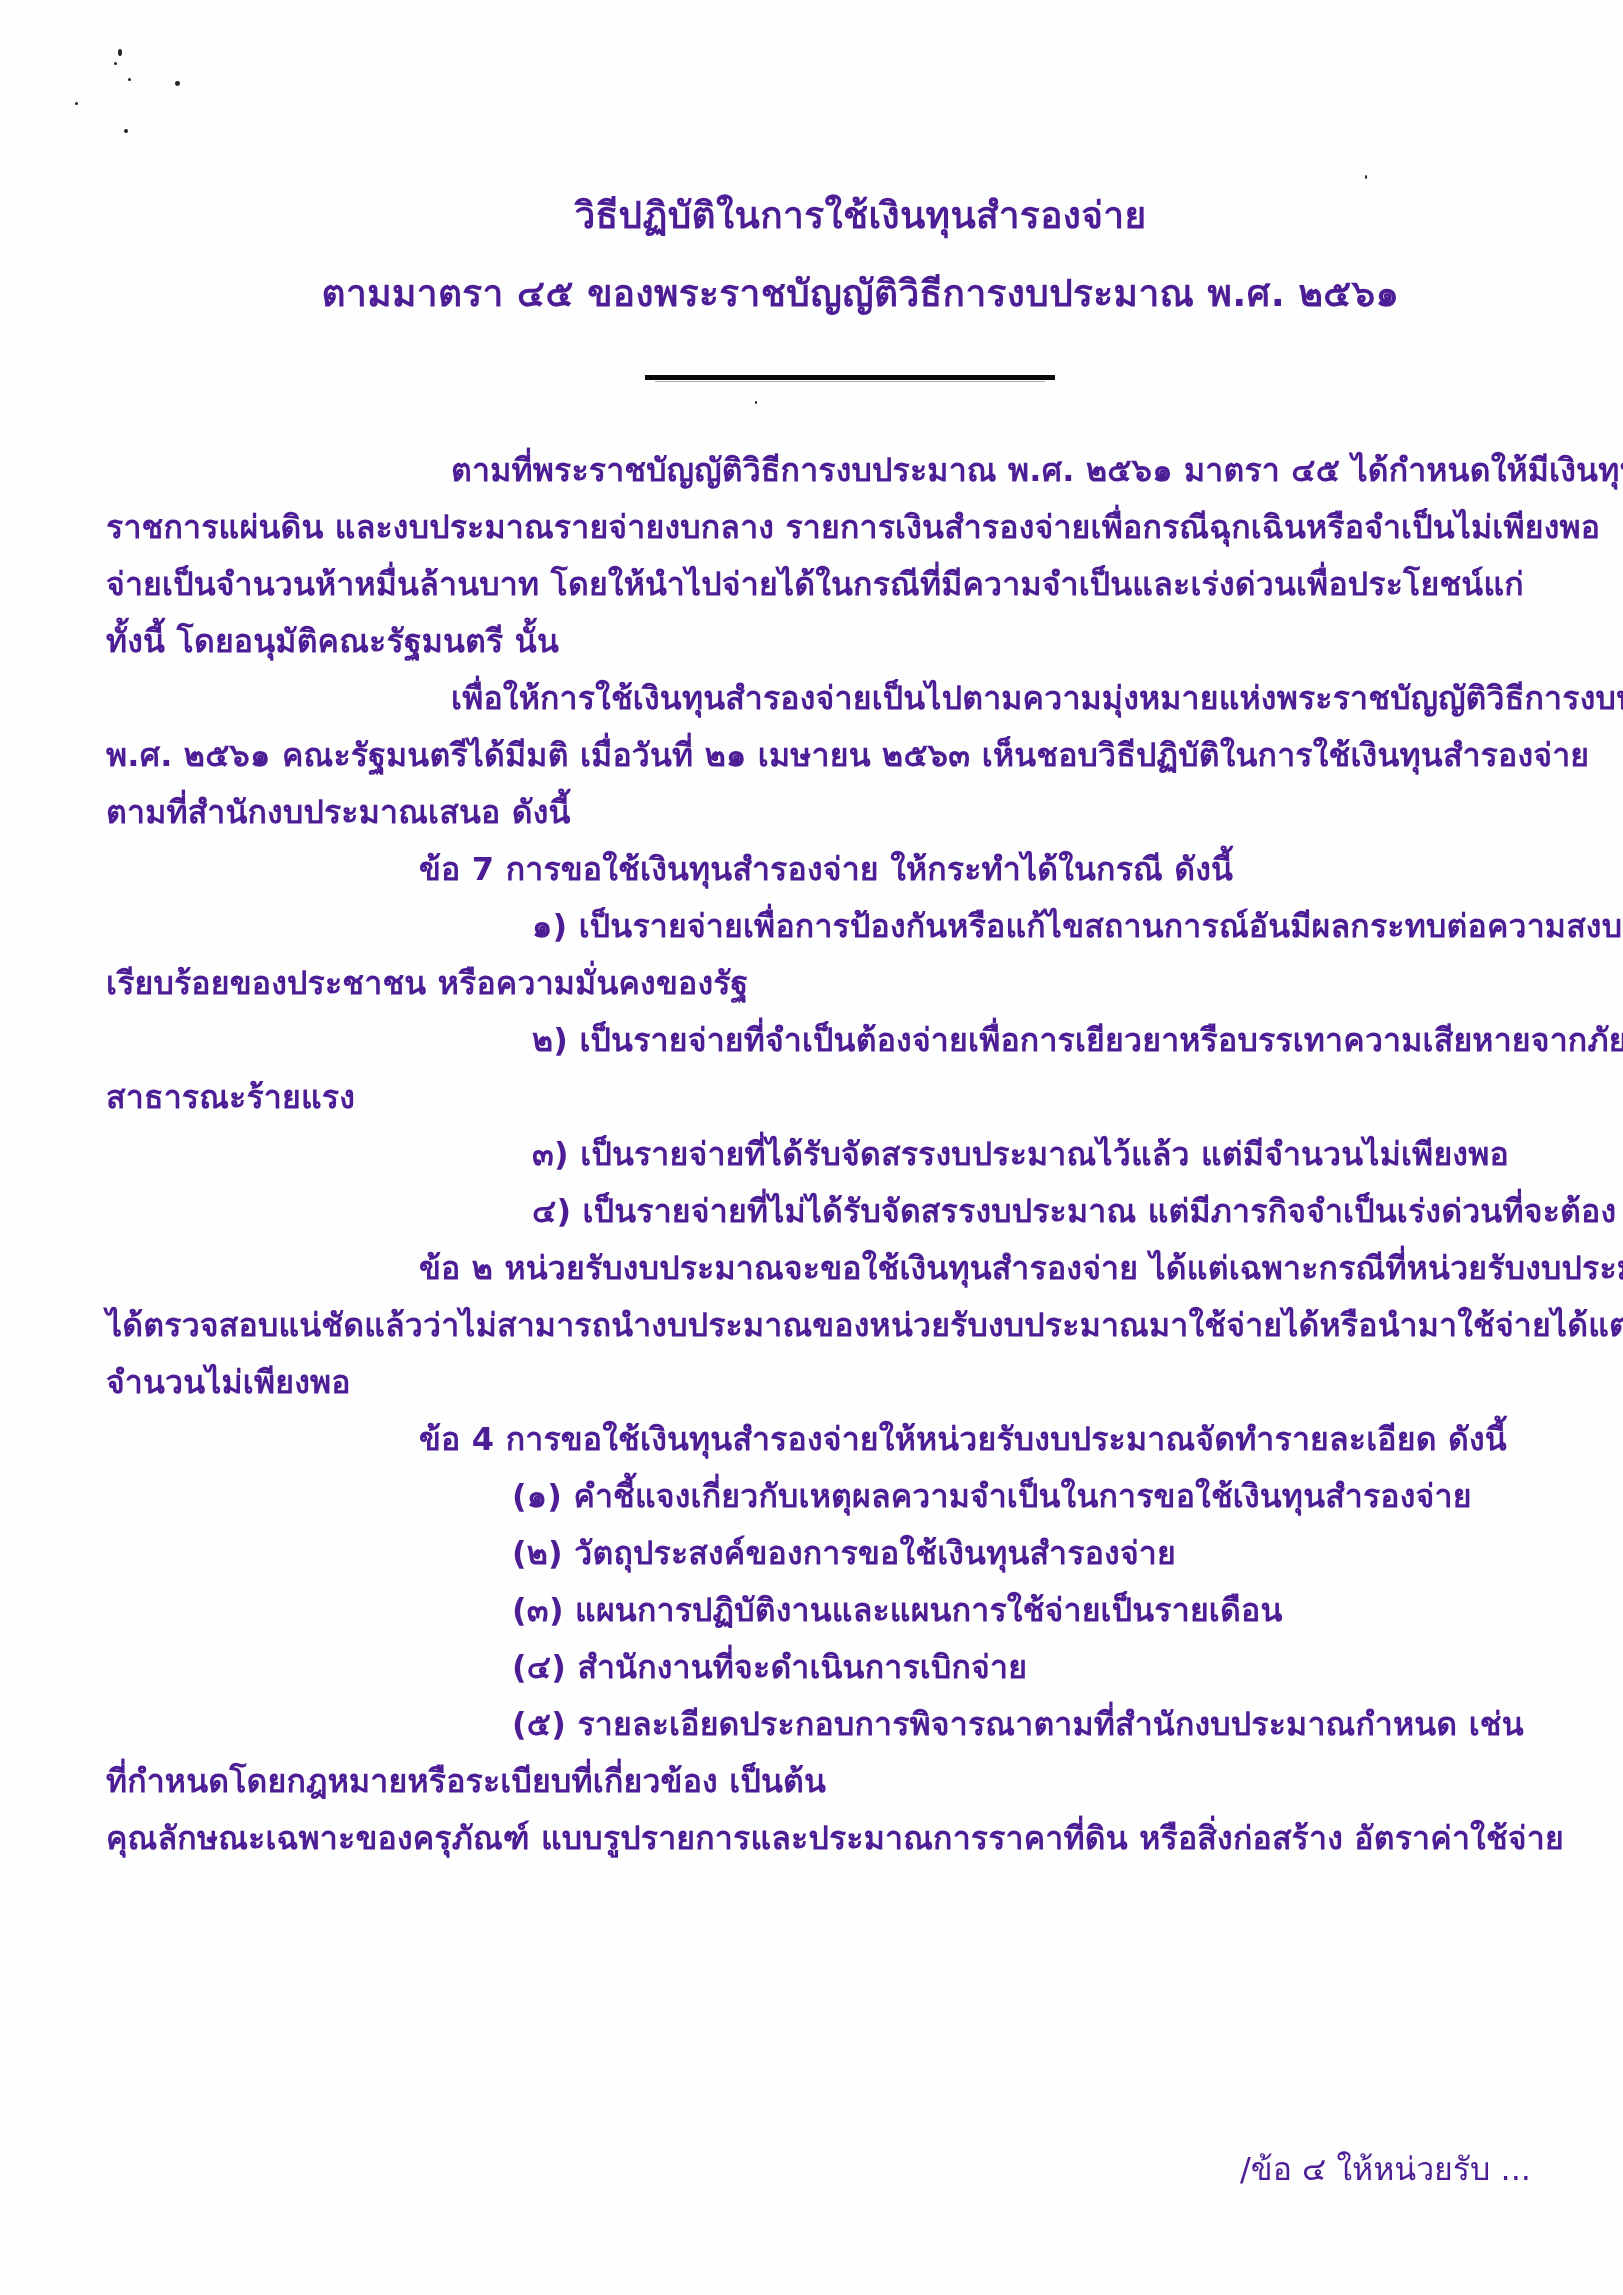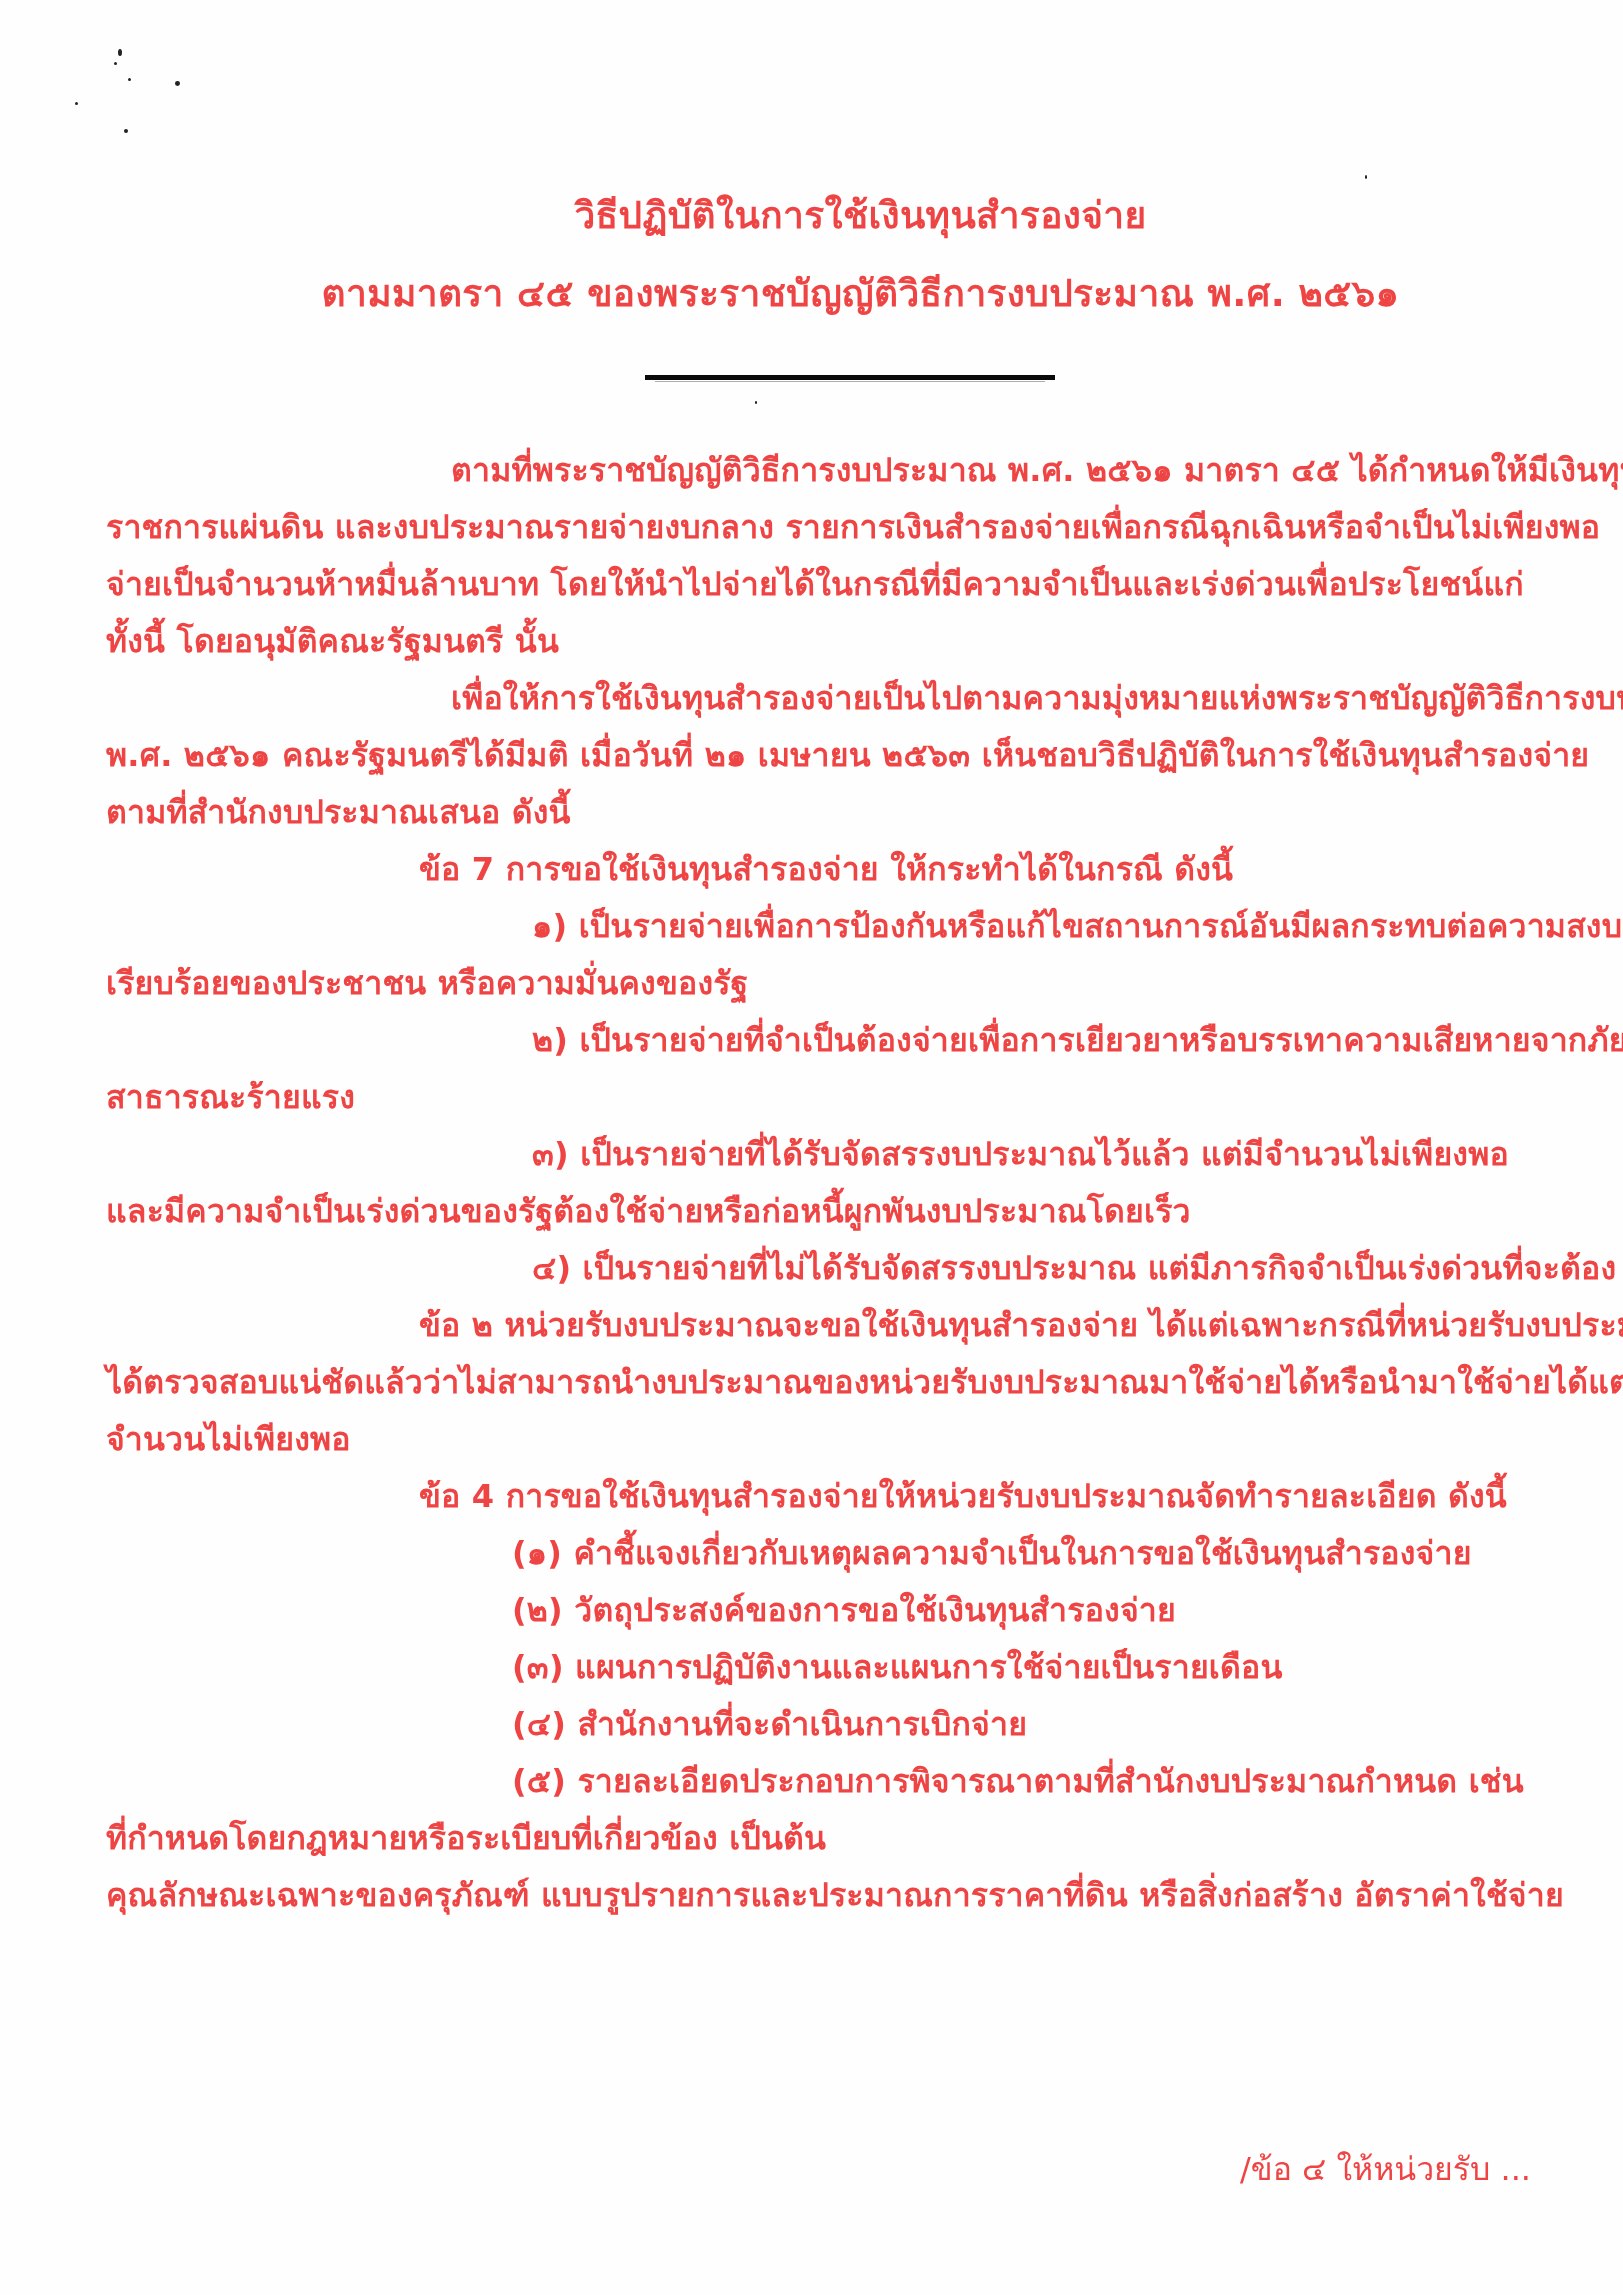--- a/index.html
+++ b/index.html
@@ -7,21 +7,21 @@
     padding: 0;
     background: #e8e8e8;
   }
   .page {
     position: relative;
     width: 1623px;
     height: 2295px;
     background: #fefefe;
     overflow: hidden;
     font-family: "DejaVu Sans", sans-serif;
-    color: #ef4444;
+    color: #4c1d95;
   }
   
   .title-block {
     position: absolute;
     top: 177px;
     left: 49px;
     width: 1623px;
     text-align: center;
   }
   .title-line {
@@ -114,21 +114,20 @@
     <div class="line ind-0">ทั้งนี้ โดยอนุมัติคณะรัฐมนตรี นั้น</div>
     <div class="line ind-para">เพื่อให้การใช้เงินทุนสำรองจ่ายเป็นไปตามความมุ่งหมายแห่งพระราชบัญญัติวิธีการงบประมาณ</div>
     <div class="line ind-0">พ.ศ. ๒๕๖๑ คณะรัฐมนตรีได้มีมติ เมื่อวันที่ ๒๑ เมษายน ๒๕๖๓ เห็นชอบวิธีปฏิบัติในการใช้เงินทุนสำรองจ่าย</div>
     <div class="line ind-0">ตามที่สำนักงบประมาณเสนอ ดังนี้</div>
     <div class="line ind-kho">ข้อ 7  การขอใช้เงินทุนสำรองจ่าย ให้กระทำได้ในกรณี ดังนี้</div>
     <div class="line ind-item">๑) เป็นรายจ่ายเพื่อการป้องกันหรือแก้ไขสถานการณ์อันมีผลกระทบต่อความสงบ</div>
     <div class="line ind-0">เรียบร้อยของประชาชน หรือความมั่นคงของรัฐ</div>
     <div class="line ind-item">๒) เป็นรายจ่ายที่จำเป็นต้องจ่ายเพื่อการเยียวยาหรือบรรเทาความเสียหายจากภัยพิบัติ</div>
     <div class="line ind-0">สาธารณะร้ายแรง</div>
     <div class="line ind-item">๓) เป็นรายจ่ายที่ได้รับจัดสรรงบประมาณไว้แล้ว แต่มีจำนวนไม่เพียงพอ</div>
-    <div class="line ind-0">และมีความจำเป็นเร่งด่วนของรัฐต้องใช้จ่ายหรือก่อหนี้ผูกพันงบประมาณโดยเร็ว</div>
     <div class="line ind-item">๔) เป็นรายจ่ายที่ไม่ได้รับจัดสรรงบประมาณ แต่มีภารกิจจำเป็นเร่งด่วนที่จะต้อง</div>
     <div class="line ind-kho">ข้อ ๒  หน่วยรับงบประมาณจะขอใช้เงินทุนสำรองจ่าย ได้แต่เฉพาะกรณีที่หน่วยรับงบประมาณ</div>
     <div class="line ind-0">ได้ตรวจสอบแน่ชัดแล้วว่าไม่สามารถนำงบประมาณของหน่วยรับงบประมาณมาใช้จ่ายได้หรือนำมาใช้จ่ายได้แต่มี</div>
     <div class="line ind-0">จำนวนไม่เพียงพอ</div>
     <div class="line ind-kho">ข้อ 4  การขอใช้เงินทุนสำรองจ่ายให้หน่วยรับงบประมาณจัดทำรายละเอียด ดังนี้</div>
     <div class="line ind-sub">(๑)  คำชี้แจงเกี่ยวกับเหตุผลความจำเป็นในการขอใช้เงินทุนสำรองจ่าย</div>
     <div class="line ind-sub">(๒)  วัตถุประสงค์ของการขอใช้เงินทุนสำรองจ่าย</div>
     <div class="line ind-sub">(๓)  แผนการปฏิบัติงานและแผนการใช้จ่ายเป็นรายเดือน</div>
     <div class="line ind-sub">(๔)  สำนักงานที่จะดำเนินการเบิกจ่าย</div>
     <div class="line ind-sub">(๕)  รายละเอียดประกอบการพิจารณาตามที่สำนักงบประมาณกำหนด  เช่น</div>

